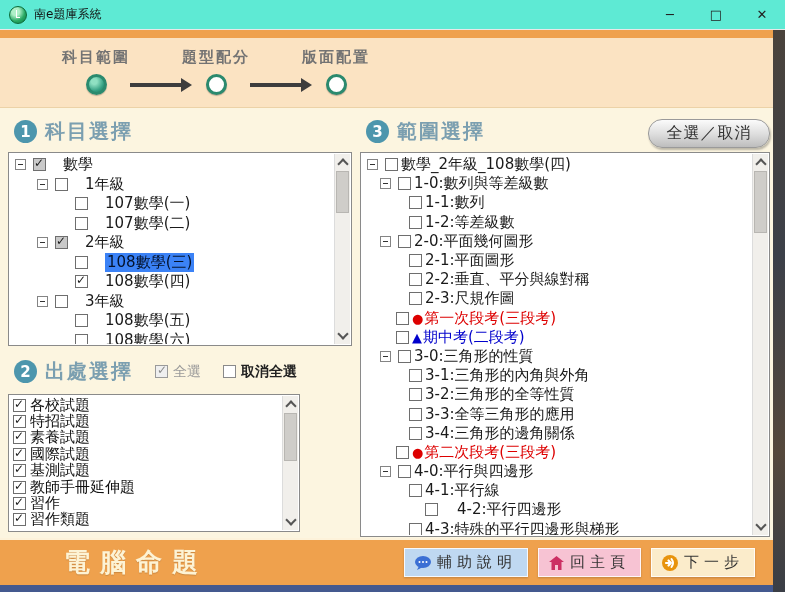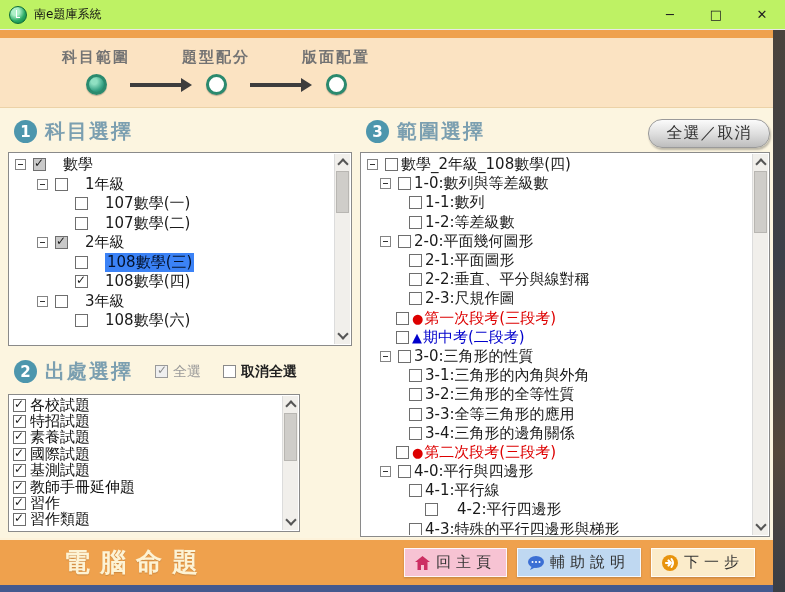--- a/index.html
+++ b/index.html
@@ -1,20 +1,20 @@
 <!DOCTYPE html>
 <html><head>
 <meta charset="utf-8">
 <style>
   html,body{margin:0;padding:0;}
   body{width:785px;height:592px;position:relative;font-family:"DejaVu Sans","Liberation Sans",sans-serif;overflow:hidden;background:#fcf5e0;}
   .abs{position:absolute;}
 
   
-  .titlebar{left:0;top:0;width:785px;height:30px;background:#bef264;display:flex;align-items:center;border-bottom:1px solid #e8e8e8;box-sizing:border-box;text-align:right;}
+  .titlebar{left:0;top:0;width:785px;height:30px;background:#5eead4;display:flex;align-items:center;border-bottom:1px solid #e8e8e8;box-sizing:border-box;text-align:right;}
   .appicon{width:16px;height:16px;border-radius:50%;background:radial-gradient(circle at 35% 30%,#aef0c8 0 25%,#27a862 60%,#0d7a40 100%);border:1px solid #0a6b38;margin-left:9px;position:relative;}
   .appicon::after{content:"";position:absolute;left:6px;top:3px;width:3px;height:7px;border-left:1.5px solid #fff;border-bottom:1.5px solid #fff;}
   .apptitle{font-size:12px;color:#111;margin-left:7px;}
   .winctrls{margin-left:auto;display:flex;height:100%;}
   .winbtn{width:46px;height:100%;display:flex;align-items:center;justify-content:center;font-size:13px;color:#222;cursor:default;}
 
   
   .orangestrip{left:0;top:30px;width:773px;height:8px;background:#efa14d;}
   .stepband{left:0;top:38px;width:773px;height:70px;background:#fbe3c2;border-bottom:1px solid #ecd2a7;box-sizing:border-box;}
   .steps{position:absolute;left:62px;top:10px;display:flex;align-items:flex-end;}
@@ -164,20 +164,25 @@
           <span class="lab">108數學(四)</span>
         </div>
         <div class="trow" style="padding-left: 26px;">
           <span class="expand"></span>
           <span class="cb"></span>
           <span class="lab">3年級</span>
         </div>
         <div class="trow" style="padding-left: 48px;">
           <span class="nospand"></span>
           <span class="cb"></span>
+          <span class="lab">108數學(五)</span>
+        </div>
+        <div class="trow" style="padding-left: 48px;">
+          <span class="nospand"></span>
+          <span class="cb"></span>
           <span class="lab">108數學(六)</span>
         </div>
       </div>
     <div class="sb">
       <div class="sarr up">
           <div class="chev u"></div>
         </div>
       <div class="thumb" style="top:17px;height:42px;"></div>
       <div class="sarr down">
           <div class="chev d"></div>
@@ -365,40 +370,40 @@
       <div class="sarr down">
           <div class="chev d"></div>
         </div>
     </div>
   </div>
 </div>
 
 <div class="abs footer">
   <div class="brand">電腦命題</div>
   <div class="fbtns">
-    <div class="fbtn home">
-      <span class="ficon">
-        <svg width="15" height="14" viewBox="0 0 15 14">
-            <path d="M7.5 0 L15 6 H12.5 V14 H9 V9 H6 V14 H2.5 V6 H0 Z" fill="#cc2f63"></path>
-          </svg>
-      </span>
-      <span>回主頁</span>
-    </div>
     <div class="fbtn help">
       <span class="ficon">
         <svg width="16" height="14" viewBox="0 0 16 14">
             <ellipse cx="8" cy="6" rx="8" ry="6" fill="#3b6fd4"></ellipse>
             <path d="M4 10 L2 14 L8 11 Z" fill="#3b6fd4"></path>
             <circle cx="4.5" cy="6" r="1" fill="#fff"></circle>
             <circle cx="8" cy="6" r="1" fill="#fff"></circle>
             <circle cx="11.5" cy="6" r="1" fill="#fff"></circle>
           </svg>
       </span>
       <span>輔助說明</span>
     </div>
+    <div class="fbtn home">
+      <span class="ficon">
+        <svg width="15" height="14" viewBox="0 0 15 14">
+            <path d="M7.5 0 L15 6 H12.5 V14 H9 V9 H6 V14 H2.5 V6 H0 Z" fill="#cc2f63"></path>
+          </svg>
+      </span>
+      <span>回主頁</span>
+    </div>
     <div class="fbtn next">
       <span class="ficon">
         <svg width="16" height="16" viewBox="0 0 16 16">
             <circle cx="8" cy="8" r="8" fill="#e8930c"></circle>
             <path d="M4 8 H9 M9 8 L6.5 5.5 M9 8 L6.5 10.5" stroke="#fff" stroke-width="2.2" fill="none" stroke-linecap="round"></path>
             <path d="M9.5 4 Q12.5 8 9.5 12" stroke="#fff" stroke-width="2" fill="none" stroke-linecap="round"></path>
           </svg>
       </span>
       <span>下一步</span>
     </div>

